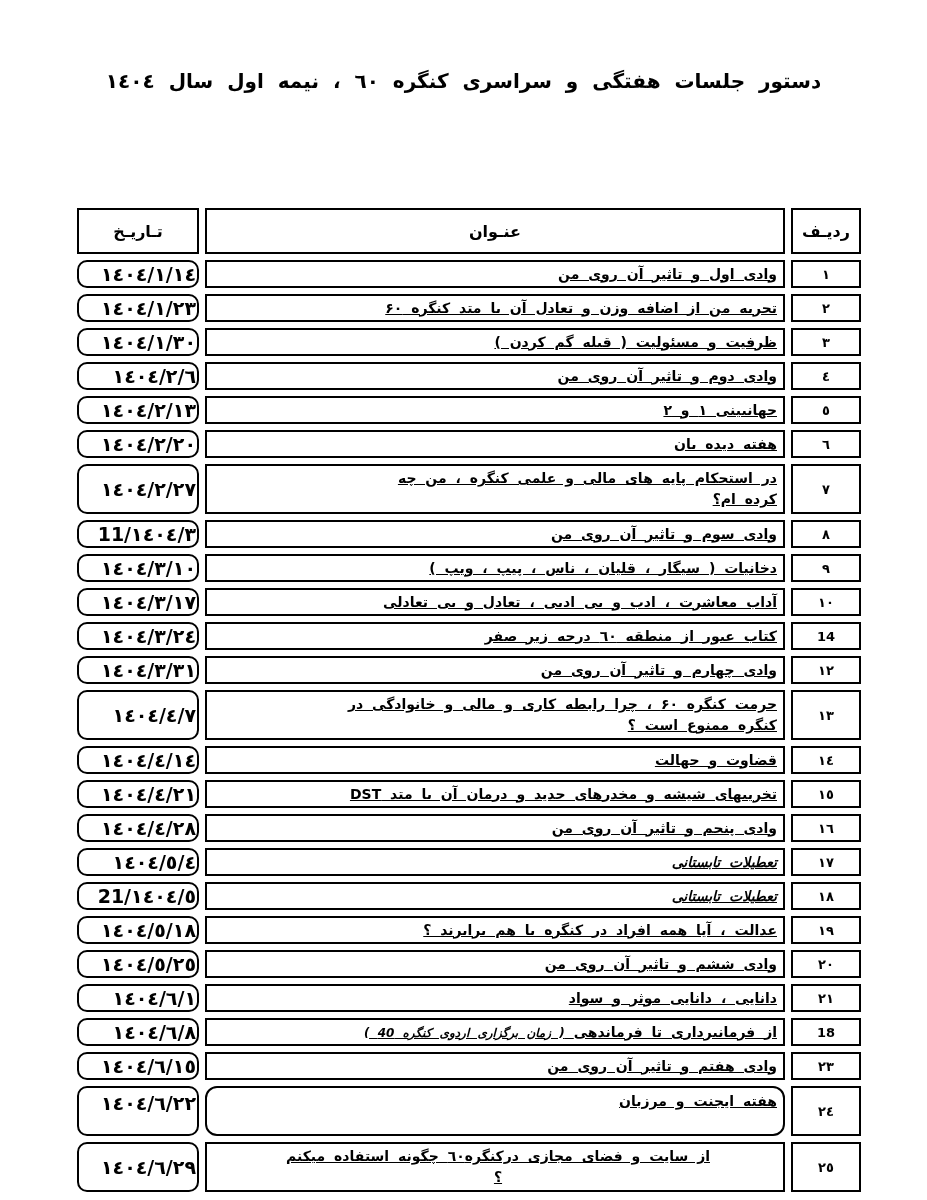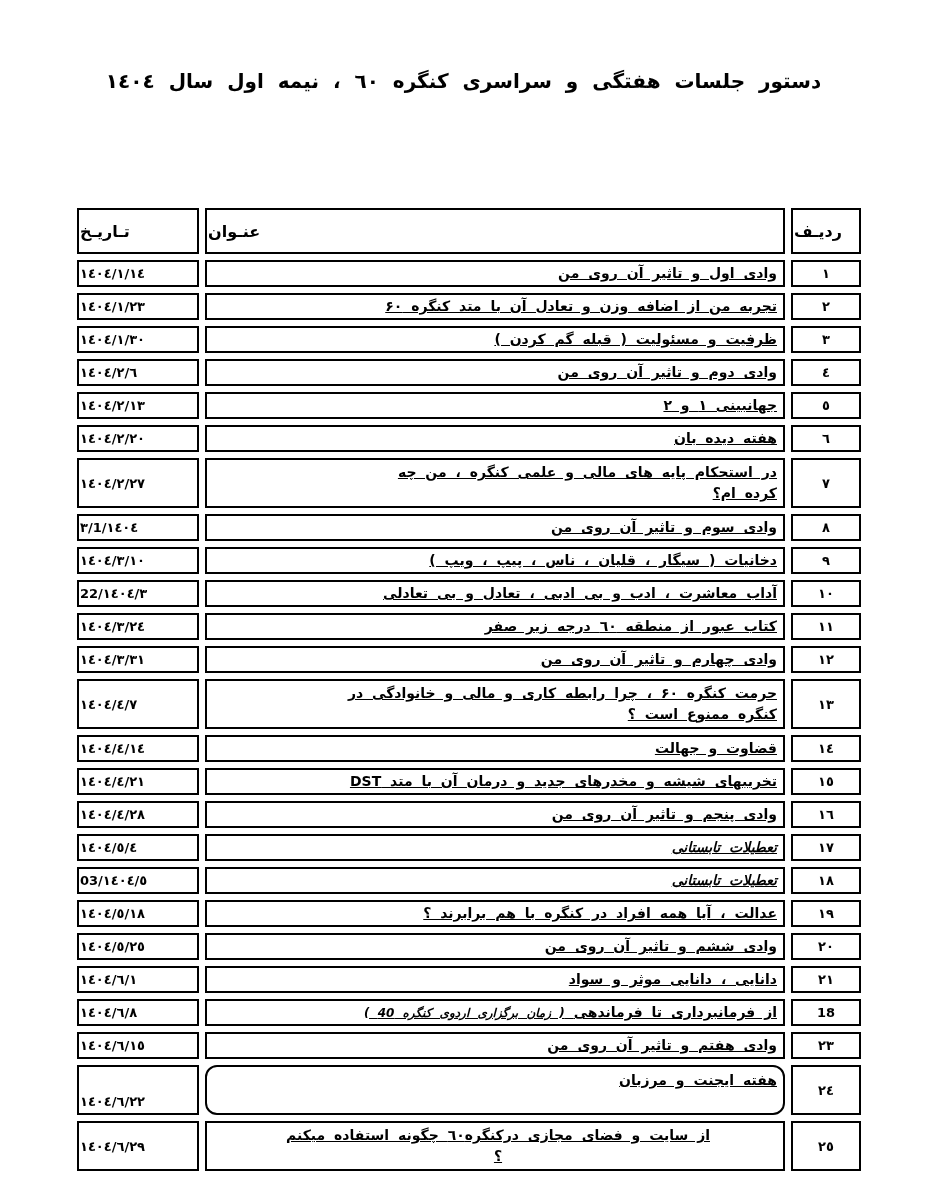--- a/index.html
+++ b/index.html
@@ -15,36 +15,36 @@
     position:absolute;top:117px;left:0;right:0;text-align:center;
     font-size:13px;font-weight:bold;word-spacing:4px;
   }
   table.schedule{
     position:absolute;top:202px;right:60px;
     border-collapse:separate;border-spacing:6px;table-layout:fixed;
   }
   .schedule th,.schedule td{
     border:2px solid #000;box-sizing:border-box;vertical-align:middle;background:#fff;
   }
-  .schedule th{height:46px;font-size:16px;font-weight:bold;text-align:left;}
+  .schedule th{height:46px;font-size:16px;font-weight:bold;text-align:center;}
   th.no{width:70px;}
   th.title{width:580px;}
   th.date{width:122px;}
   td.no{text-align:center;font-size:13px;font-weight:bold;}
   td.title{
     text-align:right;font-size:14px;font-weight:bold;
     padding:1px 6px;line-height:1.5;word-spacing:4px;text-decoration:underline;
   }
-  td.date{text-align:left;font-size:13px;font-weight:bold;letter-spacing:2px;}
+  td.date{text-align:right;font-size:19px;font-weight:bold;letter-spacing:2px;border-radius:10px;}
   tr.single td{height:27px;}
   tr.tall td{height:50px;}
   tr.italic td.title{font-style:italic;}
   tr.center td.title{text-align:center;padding-left:12px;}
   tr.datebottom td.title{vertical-align:top;padding-top:3px;border-radius:12px;}
-  tr.datebottom td.date{vertical-align:bottom;padding-bottom:4px;}
+  tr.datebottom td.date{vertical-align:bottom;padding-bottom:20px;}
   .note{font-style:italic;font-size:12px;font-weight:bold;}
 </style>
 </head>
 <body>
 
 <div class="page">
   <div class="doc-title">دستور جلسات هفتگی و سراسری کنگره ٦٠ ، نیمه اول سال ١٤٠٤</div>
 
   <table class="schedule">
     <thead>
@@ -86,34 +86,34 @@
           <td class="date">١٤٠٤/٢/٢٠</td>
         </tr>
         <tr class="tall">
           <td class="no">٧</td>
           <td class="title"><span>در استحکام پایه های مالی و علمی کنگره ، من چه</span><br><span>کرده ام؟</span></td>
           <td class="date">١٤٠٤/٢/٢٧</td>
         </tr>
         <tr class="single">
           <td class="no">٨</td>
           <td class="title"><span>وادی سوم و تاثیر آن روی من</span></td>
-          <td class="date">١٤٠٤/1/٣</td>
+          <td class="date">١٤٠٤/٣/11</td>
         </tr>
         <tr class="single">
           <td class="no">٩</td>
           <td class="title"><span>دخانیات ( سیگار ، قلیان ، ناس ، پیپ ، ویپ )</span></td>
           <td class="date">١٤٠٤/٣/١٠</td>
         </tr>
         <tr class="single">
           <td class="no">١٠</td>
           <td class="title"><span>آداب معاشرت ، ادب و بی ادبی ، تعادل و بی تعادلی</span></td>
-          <td class="date">١٤٠٤/٣/22</td>
+          <td class="date">١٤٠٤/٣/١٧</td>
         </tr>
         <tr class="single">
-          <td class="no">١١</td>
+          <td class="no">14</td>
           <td class="title"><span>کتاب عبور از منطقه ٦٠ درجه زیر صفر</span></td>
           <td class="date">١٤٠٤/٣/٢٤</td>
         </tr>
         <tr class="single">
           <td class="no">١٢</td>
           <td class="title"><span>وادی چهارم و تاثیر آن روی من</span></td>
           <td class="date">١٤٠٤/٣/٣١</td>
         </tr>
         <tr class="tall">
           <td class="no">١٣</td>
@@ -136,21 +136,21 @@
           <td class="date">١٤٠٤/٤/٢٨</td>
         </tr>
         <tr class="single italic">
           <td class="no">١٧</td>
           <td class="title"><span>تعطیلات تابستانی</span></td>
           <td class="date">١٤٠٤/٥/٤</td>
         </tr>
         <tr class="single italic">
           <td class="no">١٨</td>
           <td class="title"><span>تعطیلات تابستانی</span></td>
-          <td class="date">١٤٠٤/٥/03</td>
+          <td class="date">١٤٠٤/٥/21</td>
         </tr>
         <tr class="single">
           <td class="no">١٩</td>
           <td class="title"><span>عدالت ، آیا همه افراد در کنگره با هم برابرند ؟</span></td>
           <td class="date">١٤٠٤/٥/١٨</td>
         </tr>
         <tr class="single">
           <td class="no">٢٠</td>
           <td class="title"><span>وادی ششم و تاثیر آن روی من</span></td>
           <td class="date">١٤٠٤/٥/٢٥</td>

